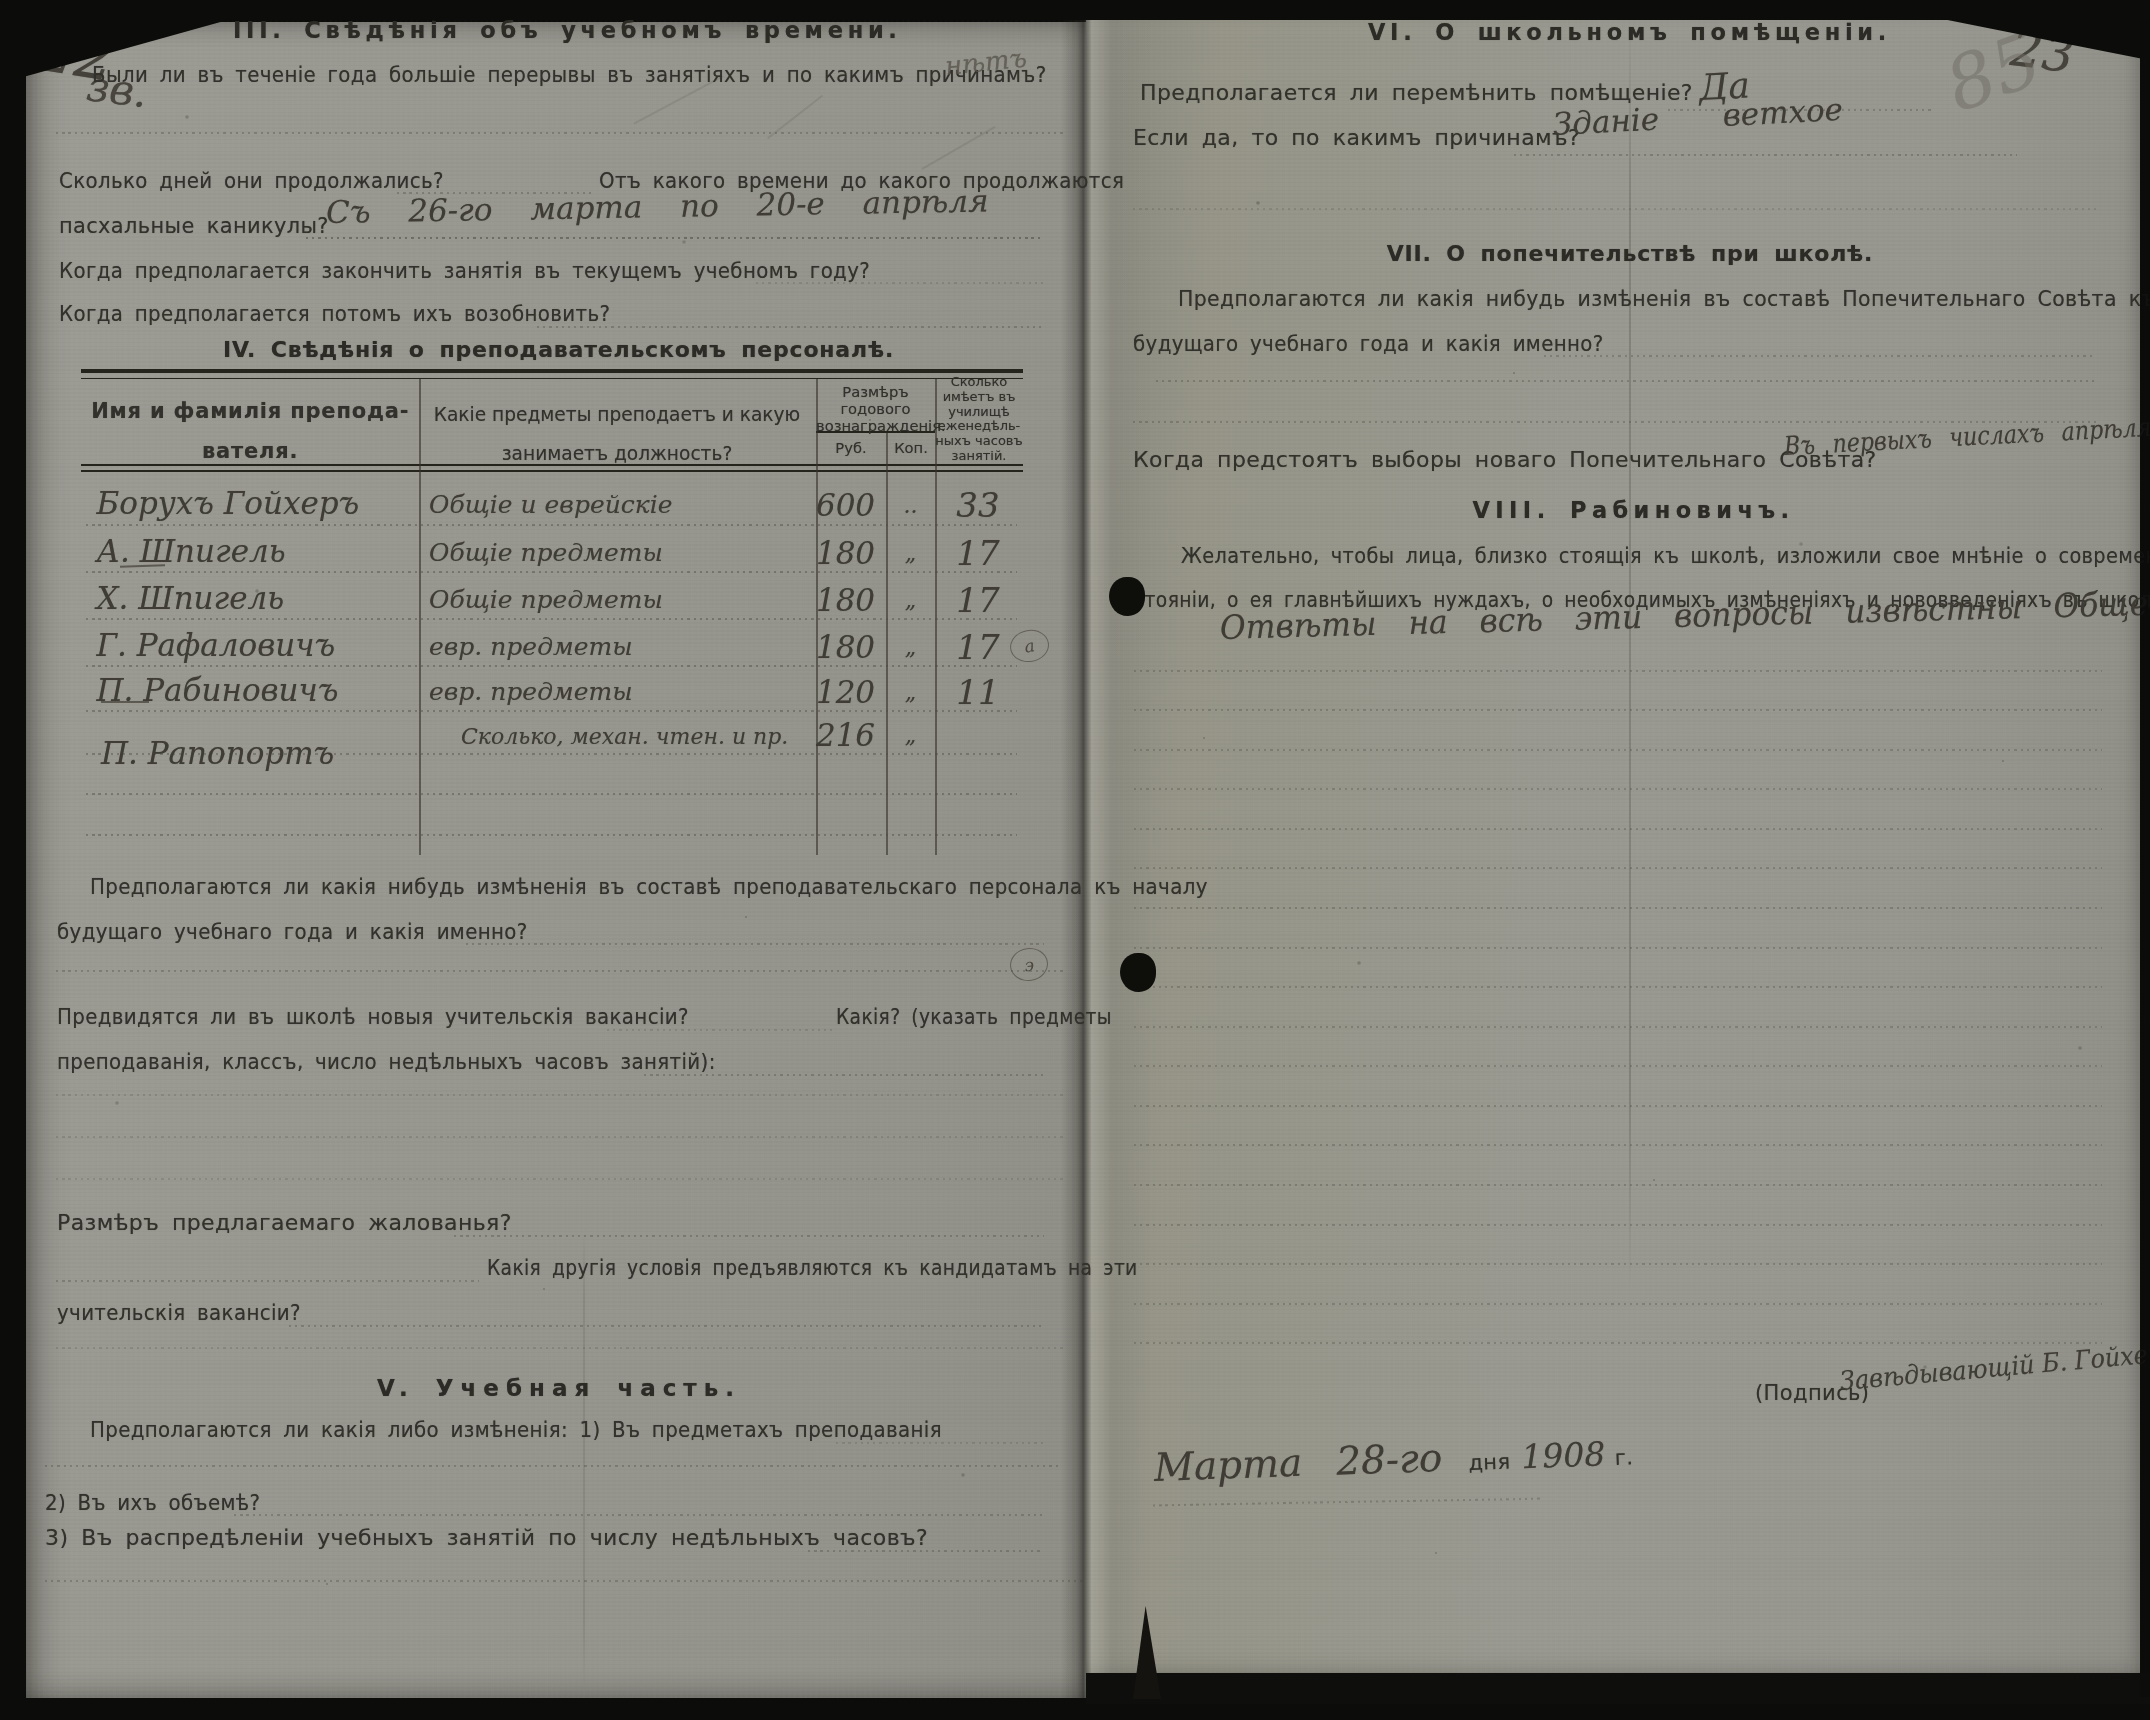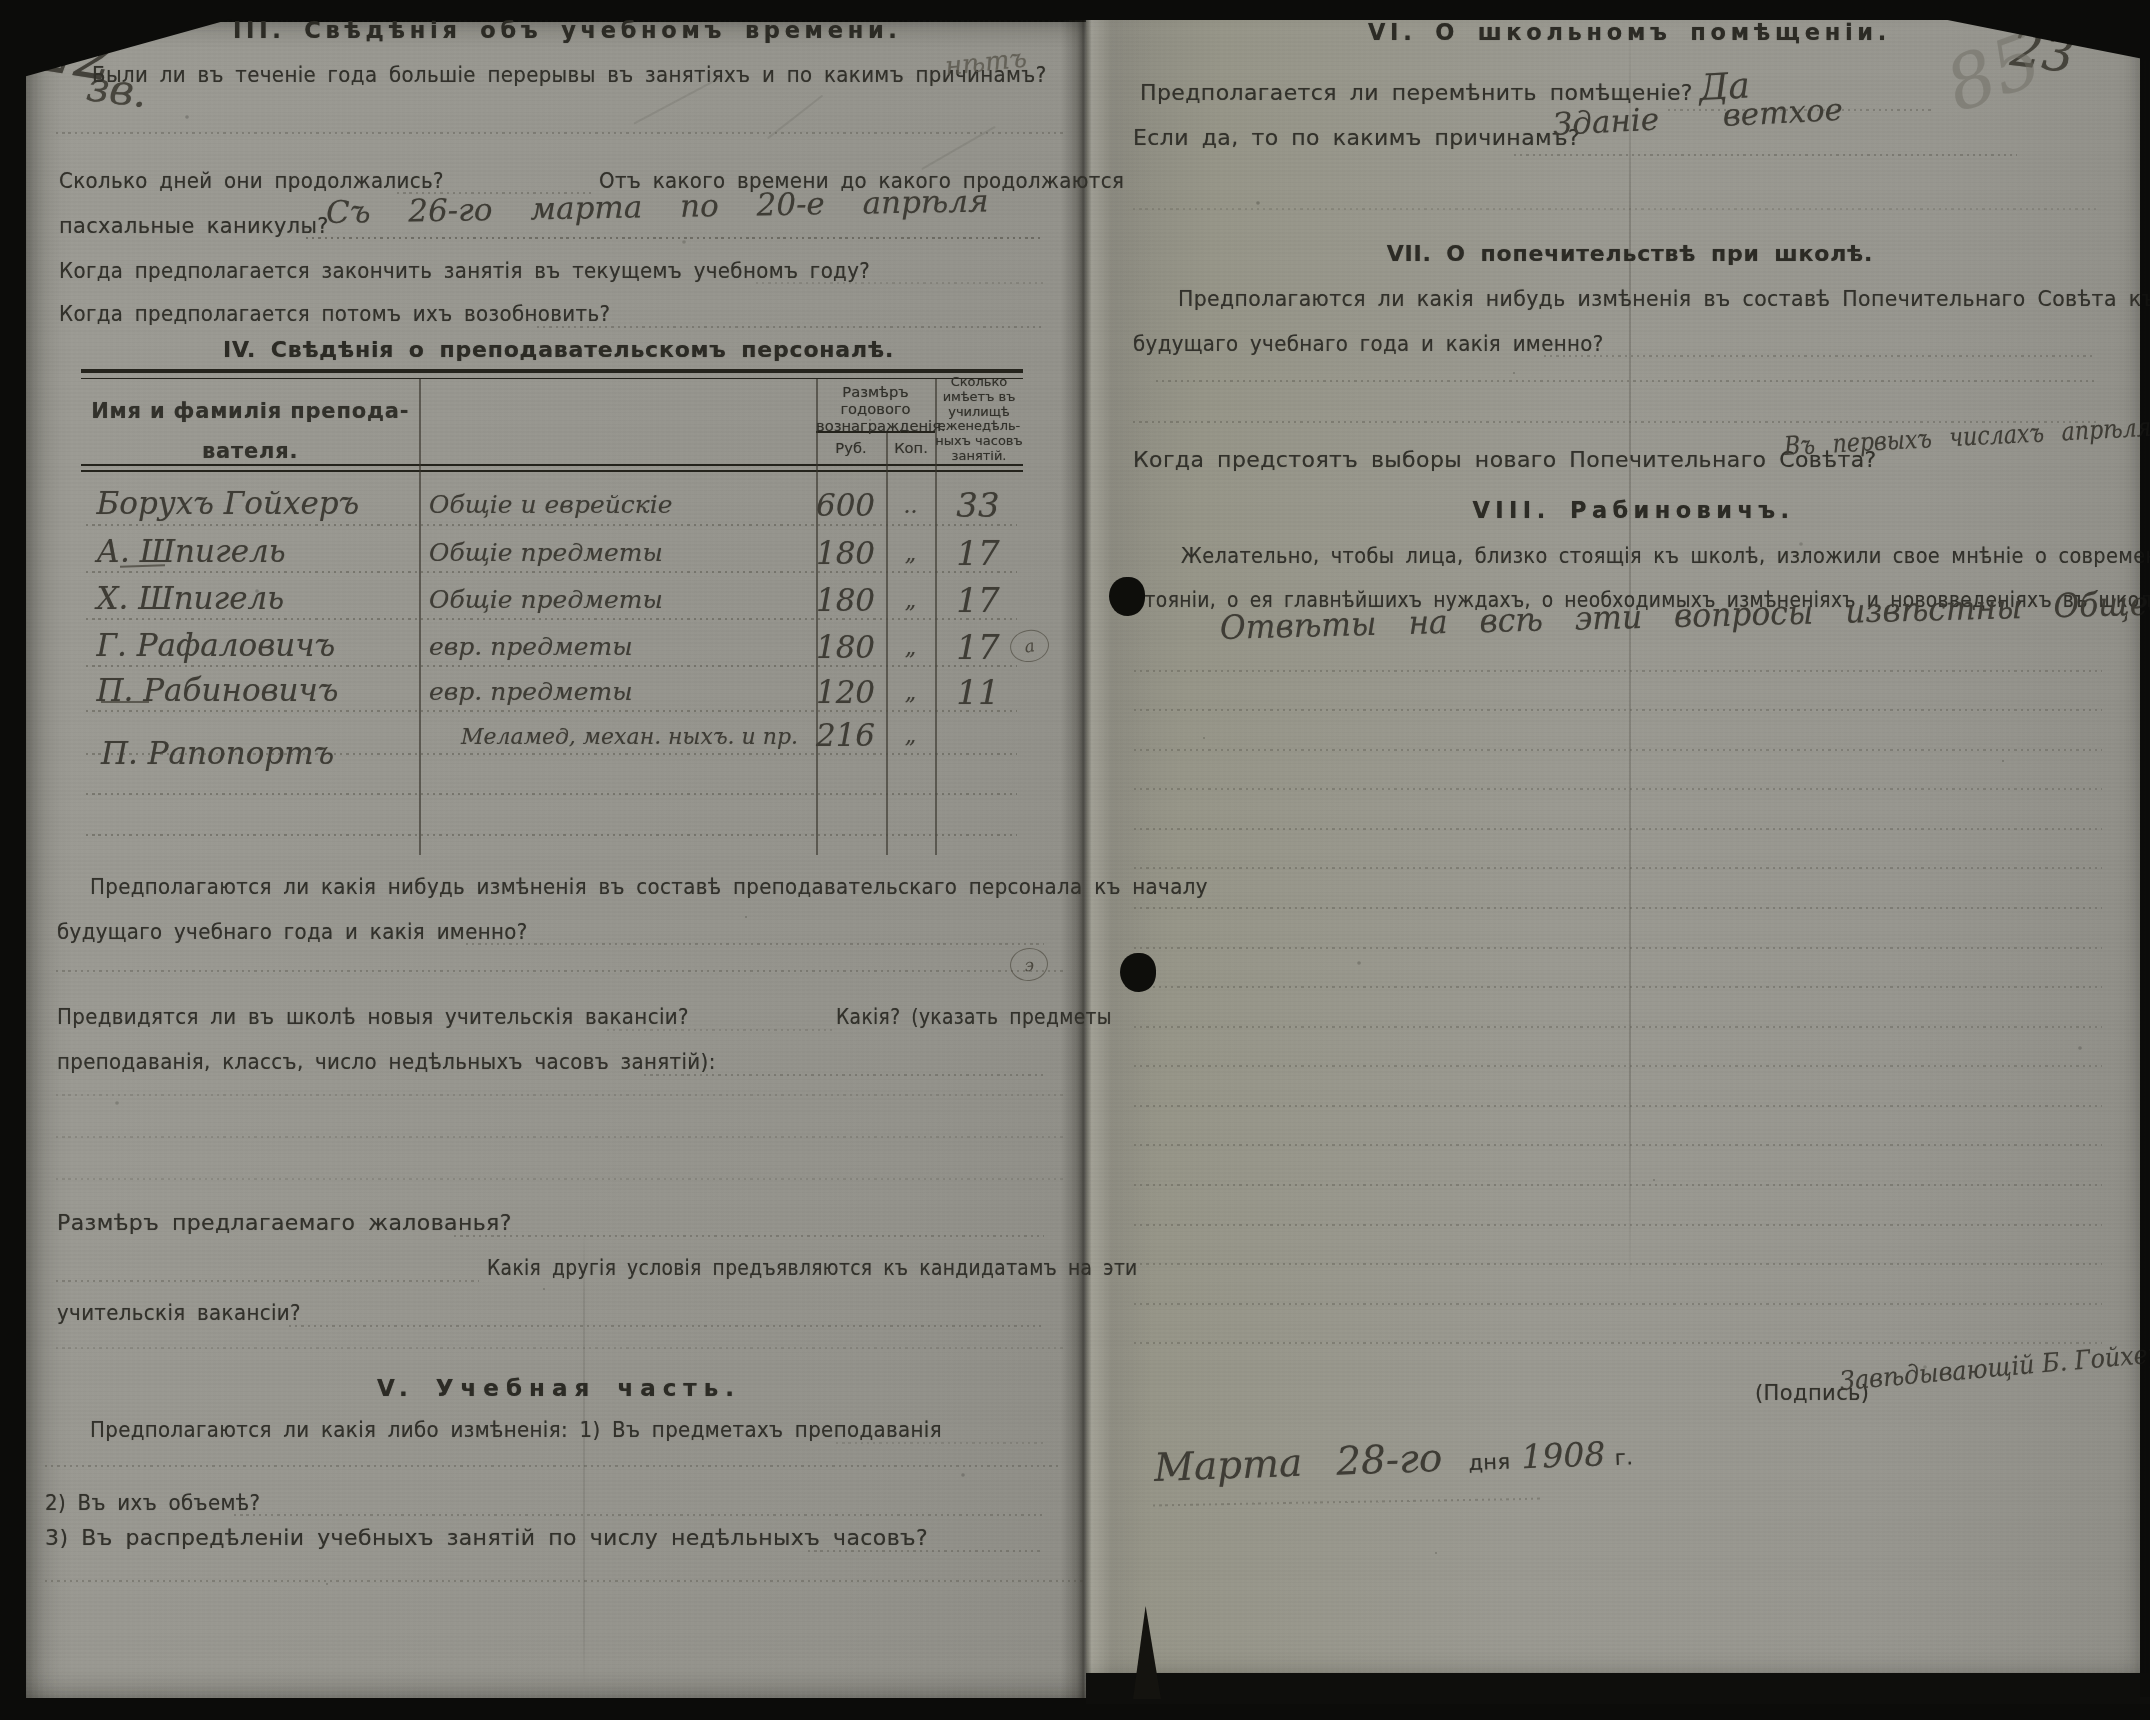--- a/index.html
+++ b/index.html
@@ -150,20 +150,24 @@
 
   <div class="vline" style="left:338px;top:10px;height:476px;"></div>
   <div class="vline" style="left:735px;top:10px;height:476px;"></div>
   <div class="vline" style="left:805px;top:64px;height:422px;"></div>
   <div class="vline" style="left:854px;top:10px;height:476px;"></div>
 
   <div class="th" style="left:6.2px;top:22px;width:326px;font-size:21px;font-weight:700;letter-spacing:0.8px;line-height:40px;">
     <div>Имя и фамилія препода-</div>
     <div>вателя.</div>
   </div>
+  <div class="th" style="left:341px;top:26px;width:390px;font-size:18.6px;line-height:39px;">
+    <div>Какіе предметы преподаетъ и какую</div>
+    <div>занимаетъ должность?</div>
+  </div>
   <div class="th" style="left:735px;top:14px;width:119px;font-size:14.7px;line-height:17px;">Размѣръ годового вознагражденія.</div>
   <div class="th" style="left:735px;top:70px;width:70px;font-size:14.7px;">Руб.</div>
   <div class="th" style="left:805px;top:70px;width:50px;font-size:14.7px;">Коп.</div>
   <div class="th" style="left:854px;top:6.2px;width:88px;font-size:13px;line-height:14.7px;">Сколько имѣетъ въ училищѣ еженедѣль- ныхъ часовъ занятій.</div>
 
   <div class="trl" style="top:155px;"></div>
   <div class="trl" style="top:202px;"></div>
   <div class="trl" style="top:249px;"></div>
   <div class="trl" style="top:296px;"></div>
   <div class="trl" style="top:341px;"></div>
@@ -201,21 +205,21 @@
   </div>
   <div class="trow" style="top:303px;">
     <span class="hw t-name">П. Рабиновичъ</span>
     <span class="hw t-subj">евр. предметы</span>
     <span class="hw t-rub">120</span>
     <span class="hw t-kop">„</span>
     <span class="hw t-hrs">11</span>
   </div>
   <div class="trow" style="top:346px;">
     <span class="hw t-name" style="left:20px;margin-top:20px;">П. Рапопортъ</span>
-    <span class="hw t-subj" style="left:380px;font-size:22px;top:9.3px;">Меламед, механ. ныхъ. и пр.</span>
+    <span class="hw t-subj" style="left:380px;font-size:22px;top:9.3px;">Сколько, механ. чтен. и пр.</span>
     <span class="hw t-rub">216</span>
     <span class="hw t-kop">„</span>
     <span class="hw t-hrs"></span>
   </div>
   <div class="ustroke" style="left:39px;top:196px;width:45px;transform:rotate(-2deg);"></div>
   <div class="ustroke" style="left:20px;top:332px;width:48px;"></div>
 </div>
 
 <div class="circle-mark" style="left:1010px;top:630px;width:37px;height:29.5px;transform:rotate(-10deg);font-size:17px;">а</div>
 

